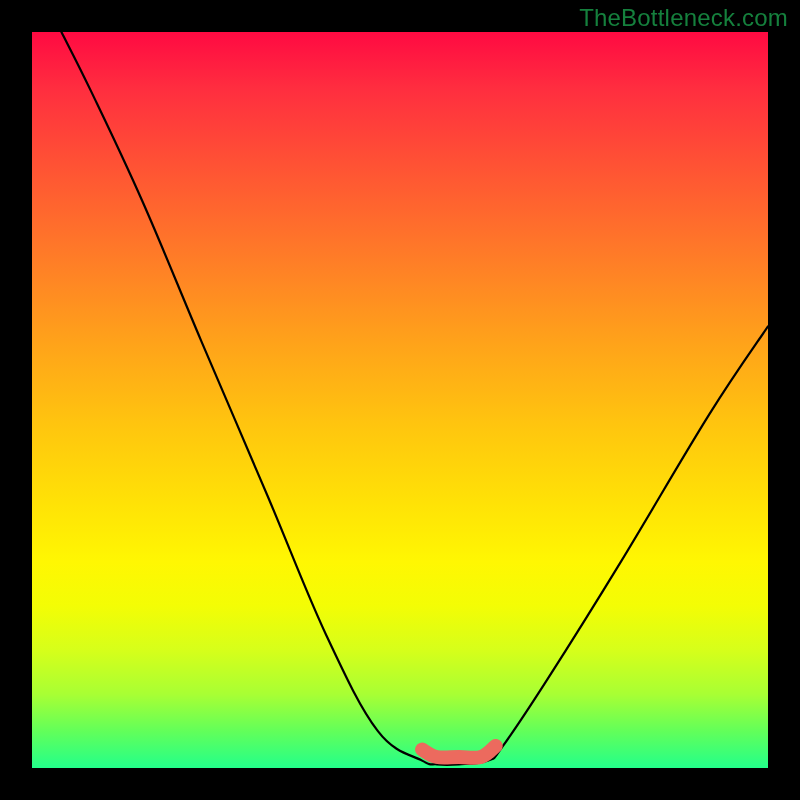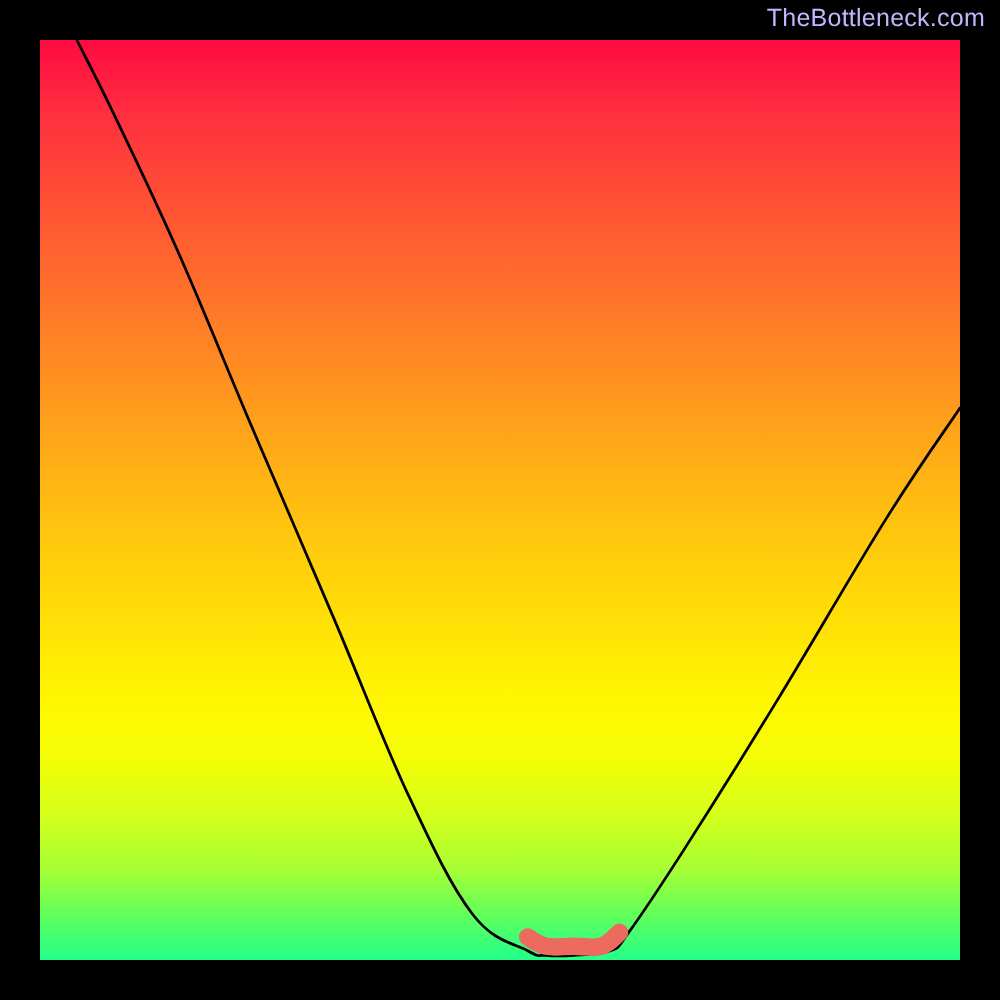--- a/index.html
+++ b/index.html
@@ -8,22 +8,22 @@
     height: 800px;
     background: #000;
     position: relative;
     overflow: hidden;
     font-family: Arial, Helvetica, sans-serif;
   }
   .watermark {
     position: absolute;
     top: 4px;
     right: 12px;
-    color: #c4b5fd;
-    font-size: 20px;
+    color: #15803d;
+    font-size: 24px;
     font-weight: 500;
     letter-spacing: 0.2px;
     z-index: 10;
   }
   .plot-area {
     position: absolute;
     left: 32px;
     top: 32px;
     width: 736px;
     height: 736px;

